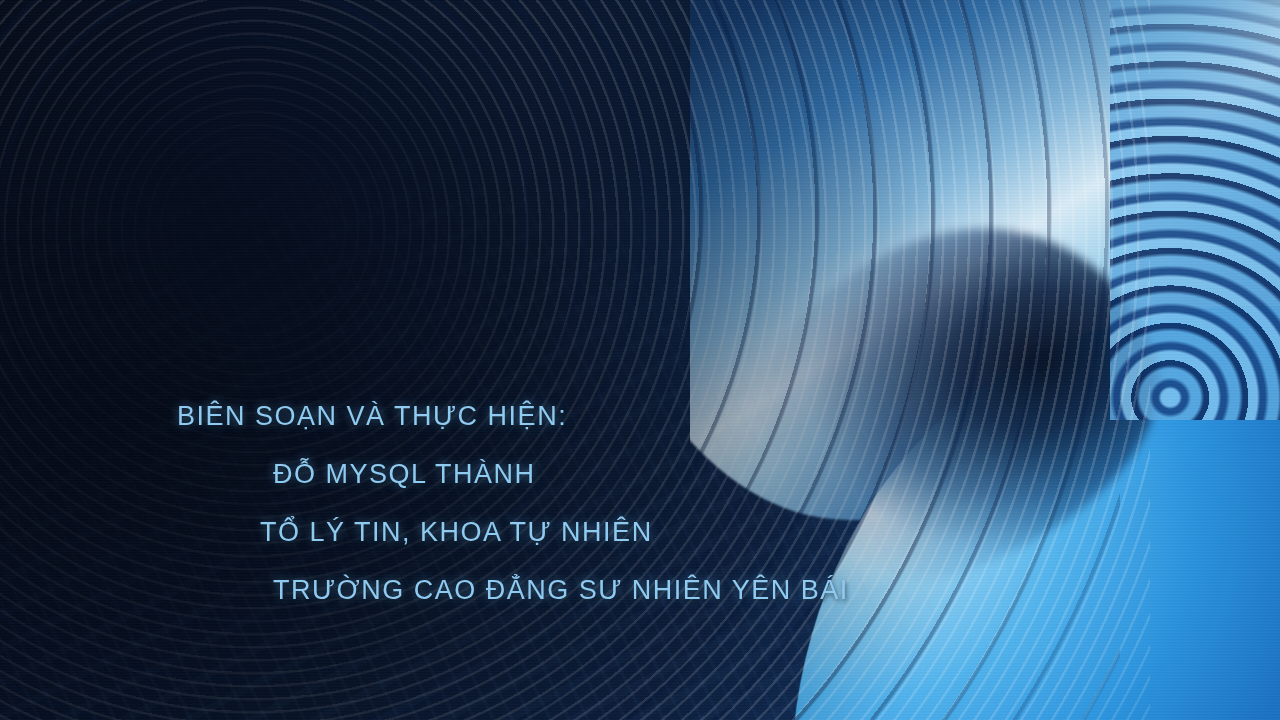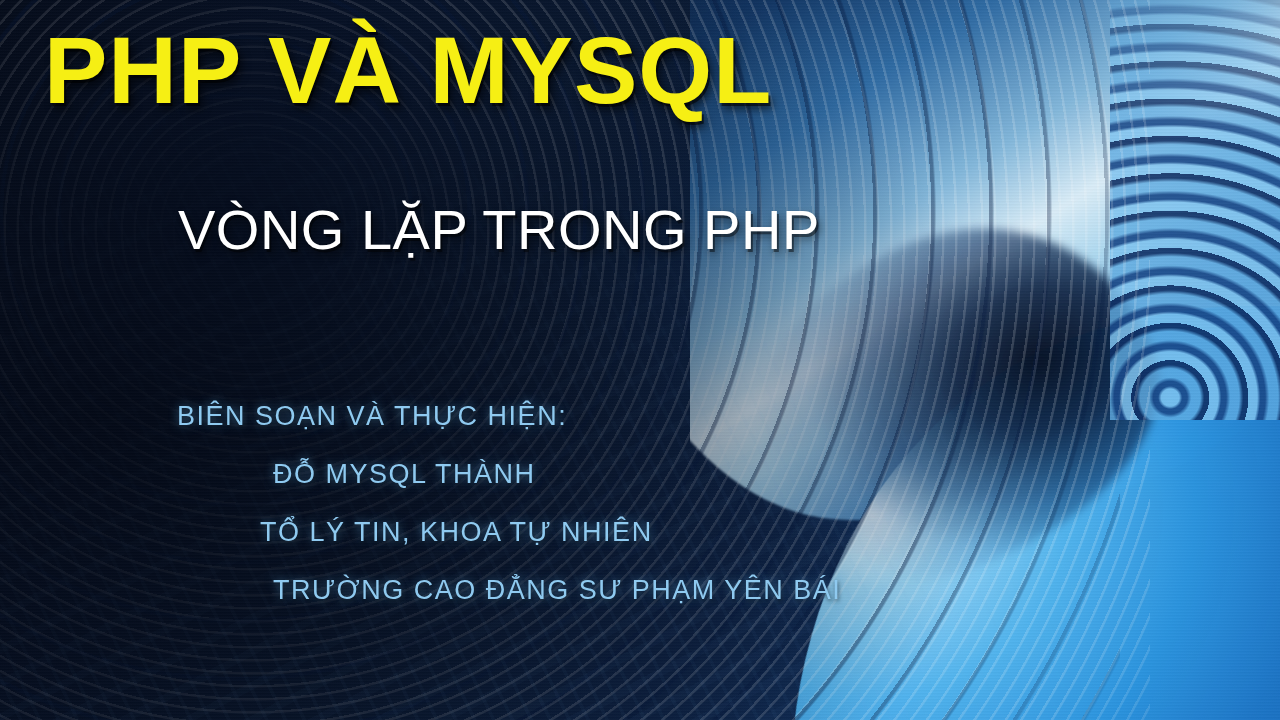--- a/index.html
+++ b/index.html
@@ -295,25 +295,23 @@
   </div>
 
   <div class="bg-layer swirl-rings"></div>
   <div class="bg-layer swirl-folds"></div>
   <div class="bg-layer bg-dashgrid"></div>
   <div class="bg-layer bg-vignette"></div>
   <div class="bg-layer bg-scanlines"></div>
 
   <div class="content">
 
-    <div class="title">PHP VÀ MYSQL</div>
-
-    <div class="subtitle">VÒNG LẶP TRONG PHP</div>
+
 
     <div class="credits">
       <div class="credit-line lead">BIÊN SOẠN VÀ THỰC HIỆN:</div>
       <div class="credit-line ind-1">ĐỖ MYSQL THÀNH</div>
       <div class="credit-line ind-2">TỔ LÝ TIN, KHOA TỰ NHIÊN</div>
-      <div class="credit-line ind-3">TRƯỜNG CAO ĐẲNG SƯ PHẠM YÊN BÁI</div>
+      <div class="credit-line ind-3">TRƯỜNG CAO ĐẲNG SƯ NHIÊN YÊN BÁI</div>
     </div>
 
   </div>
 </div>
 
 </body></html>

